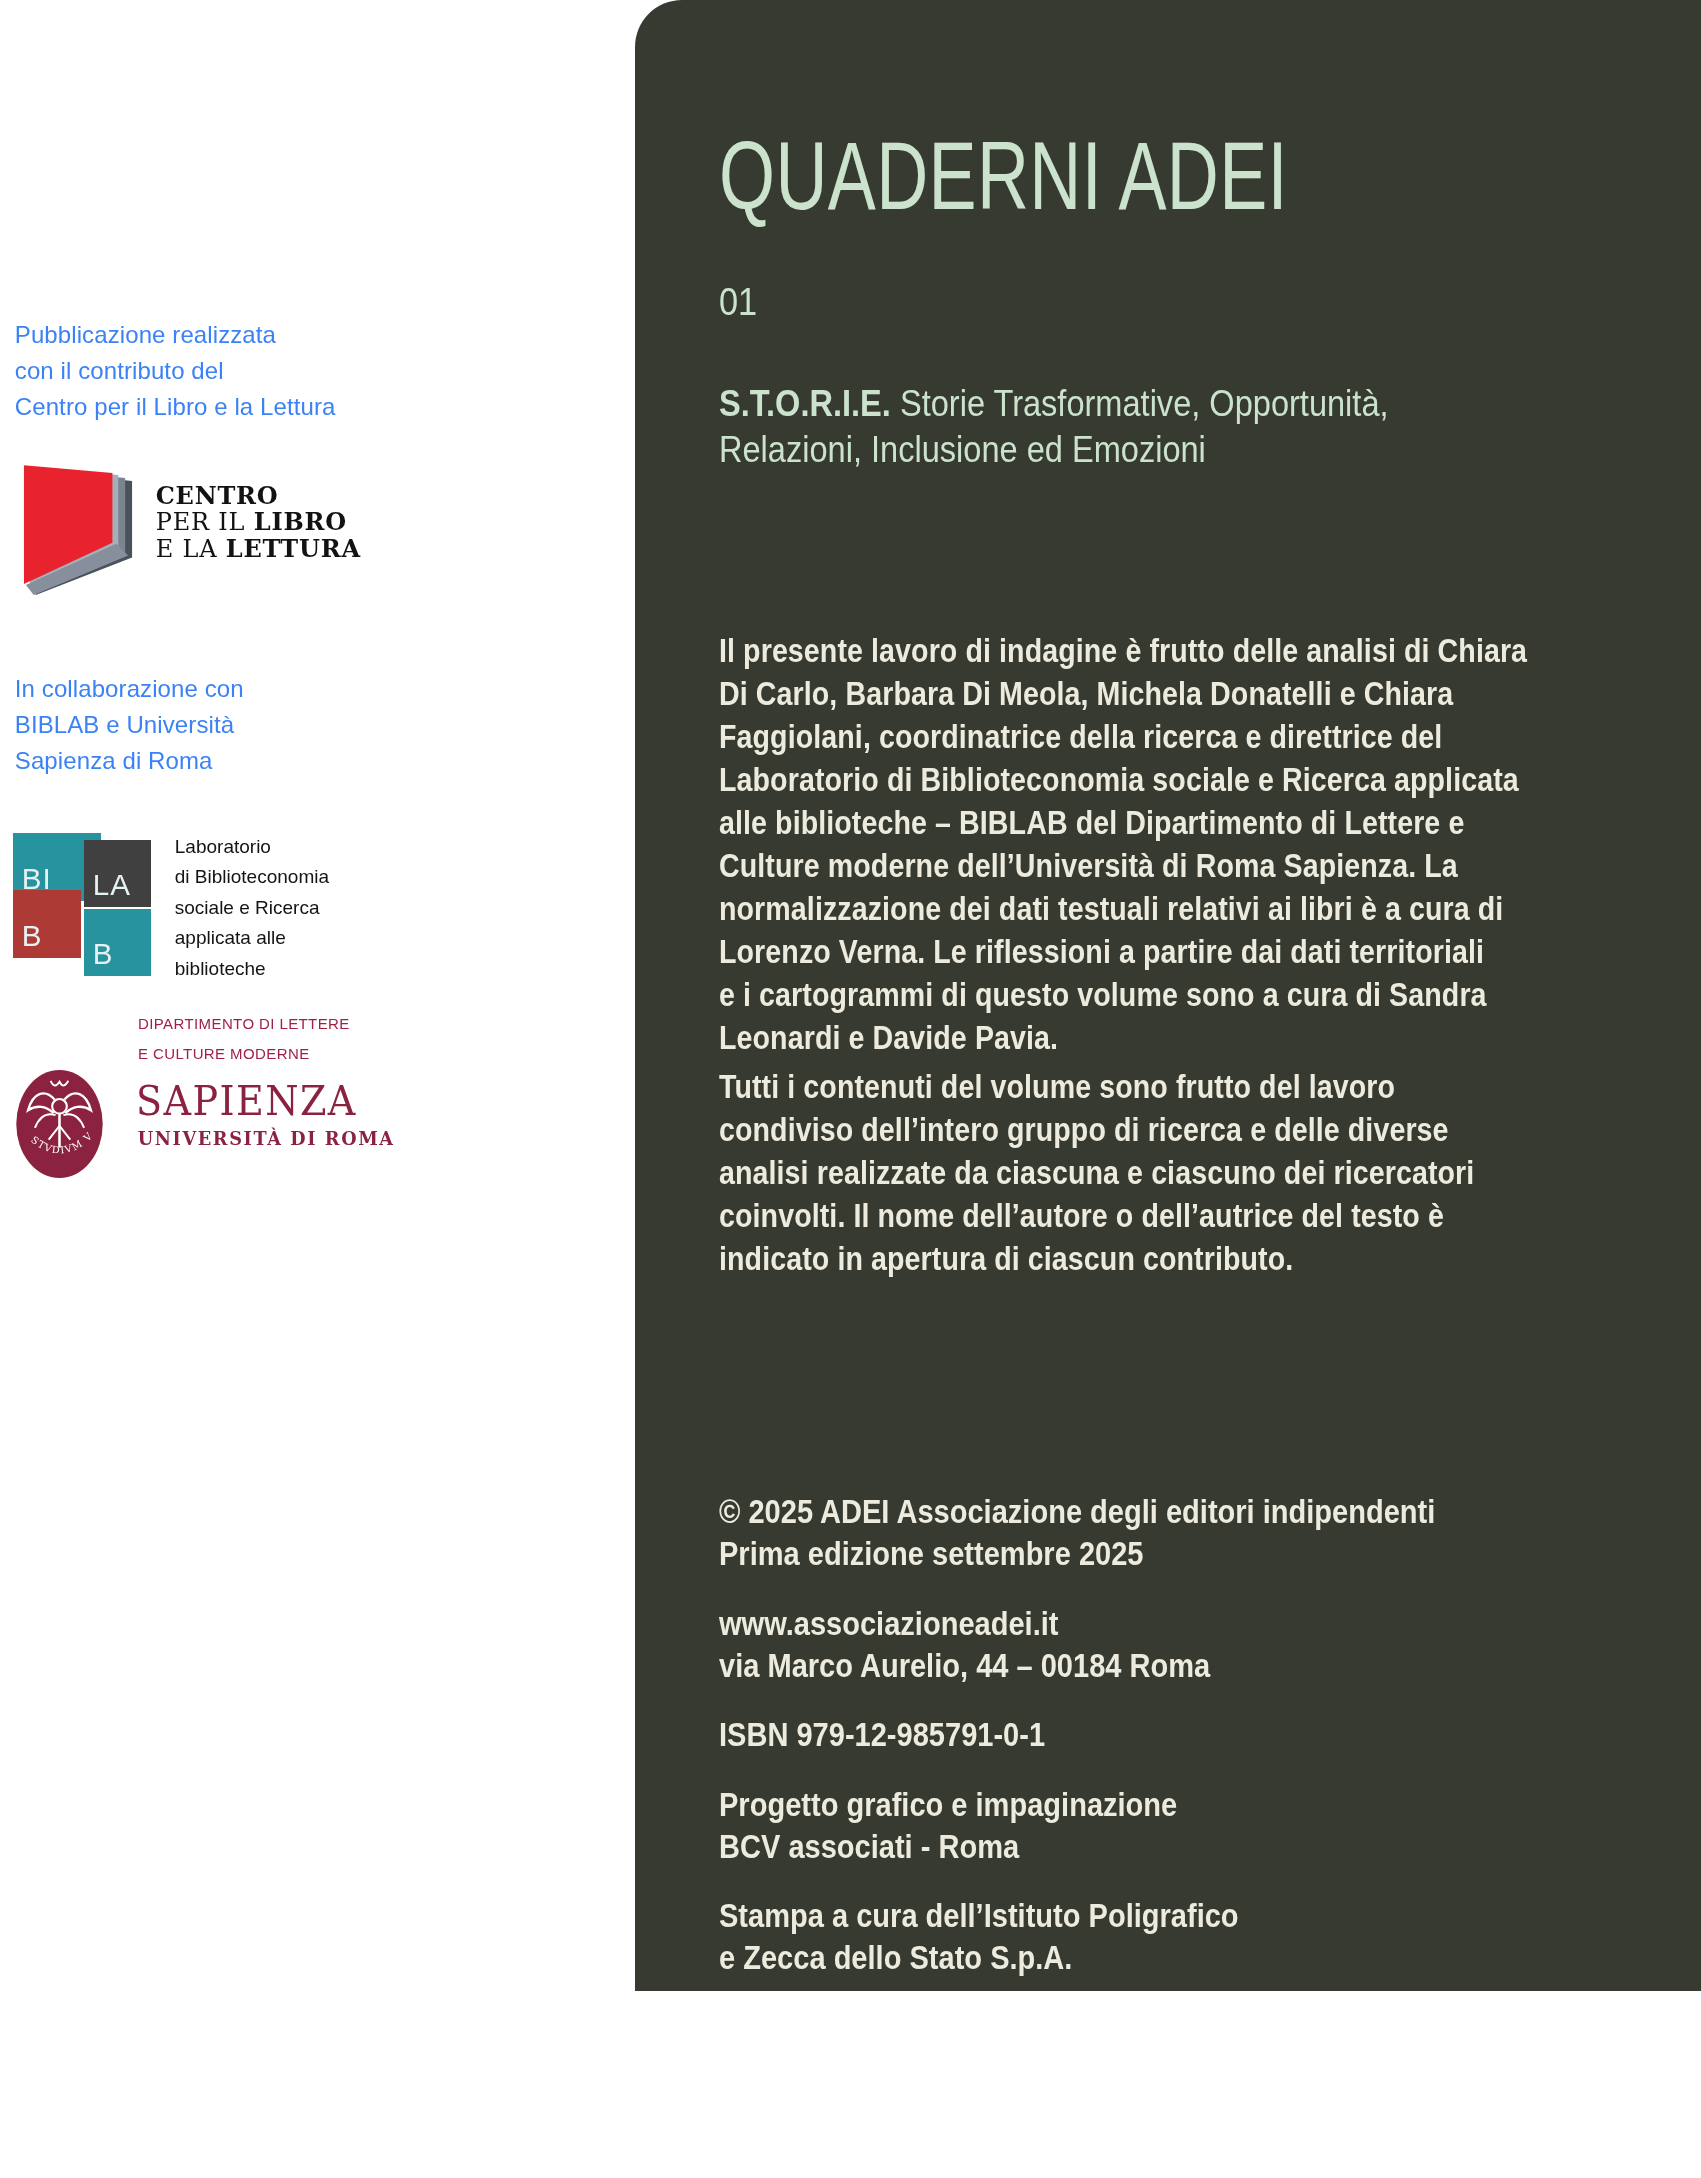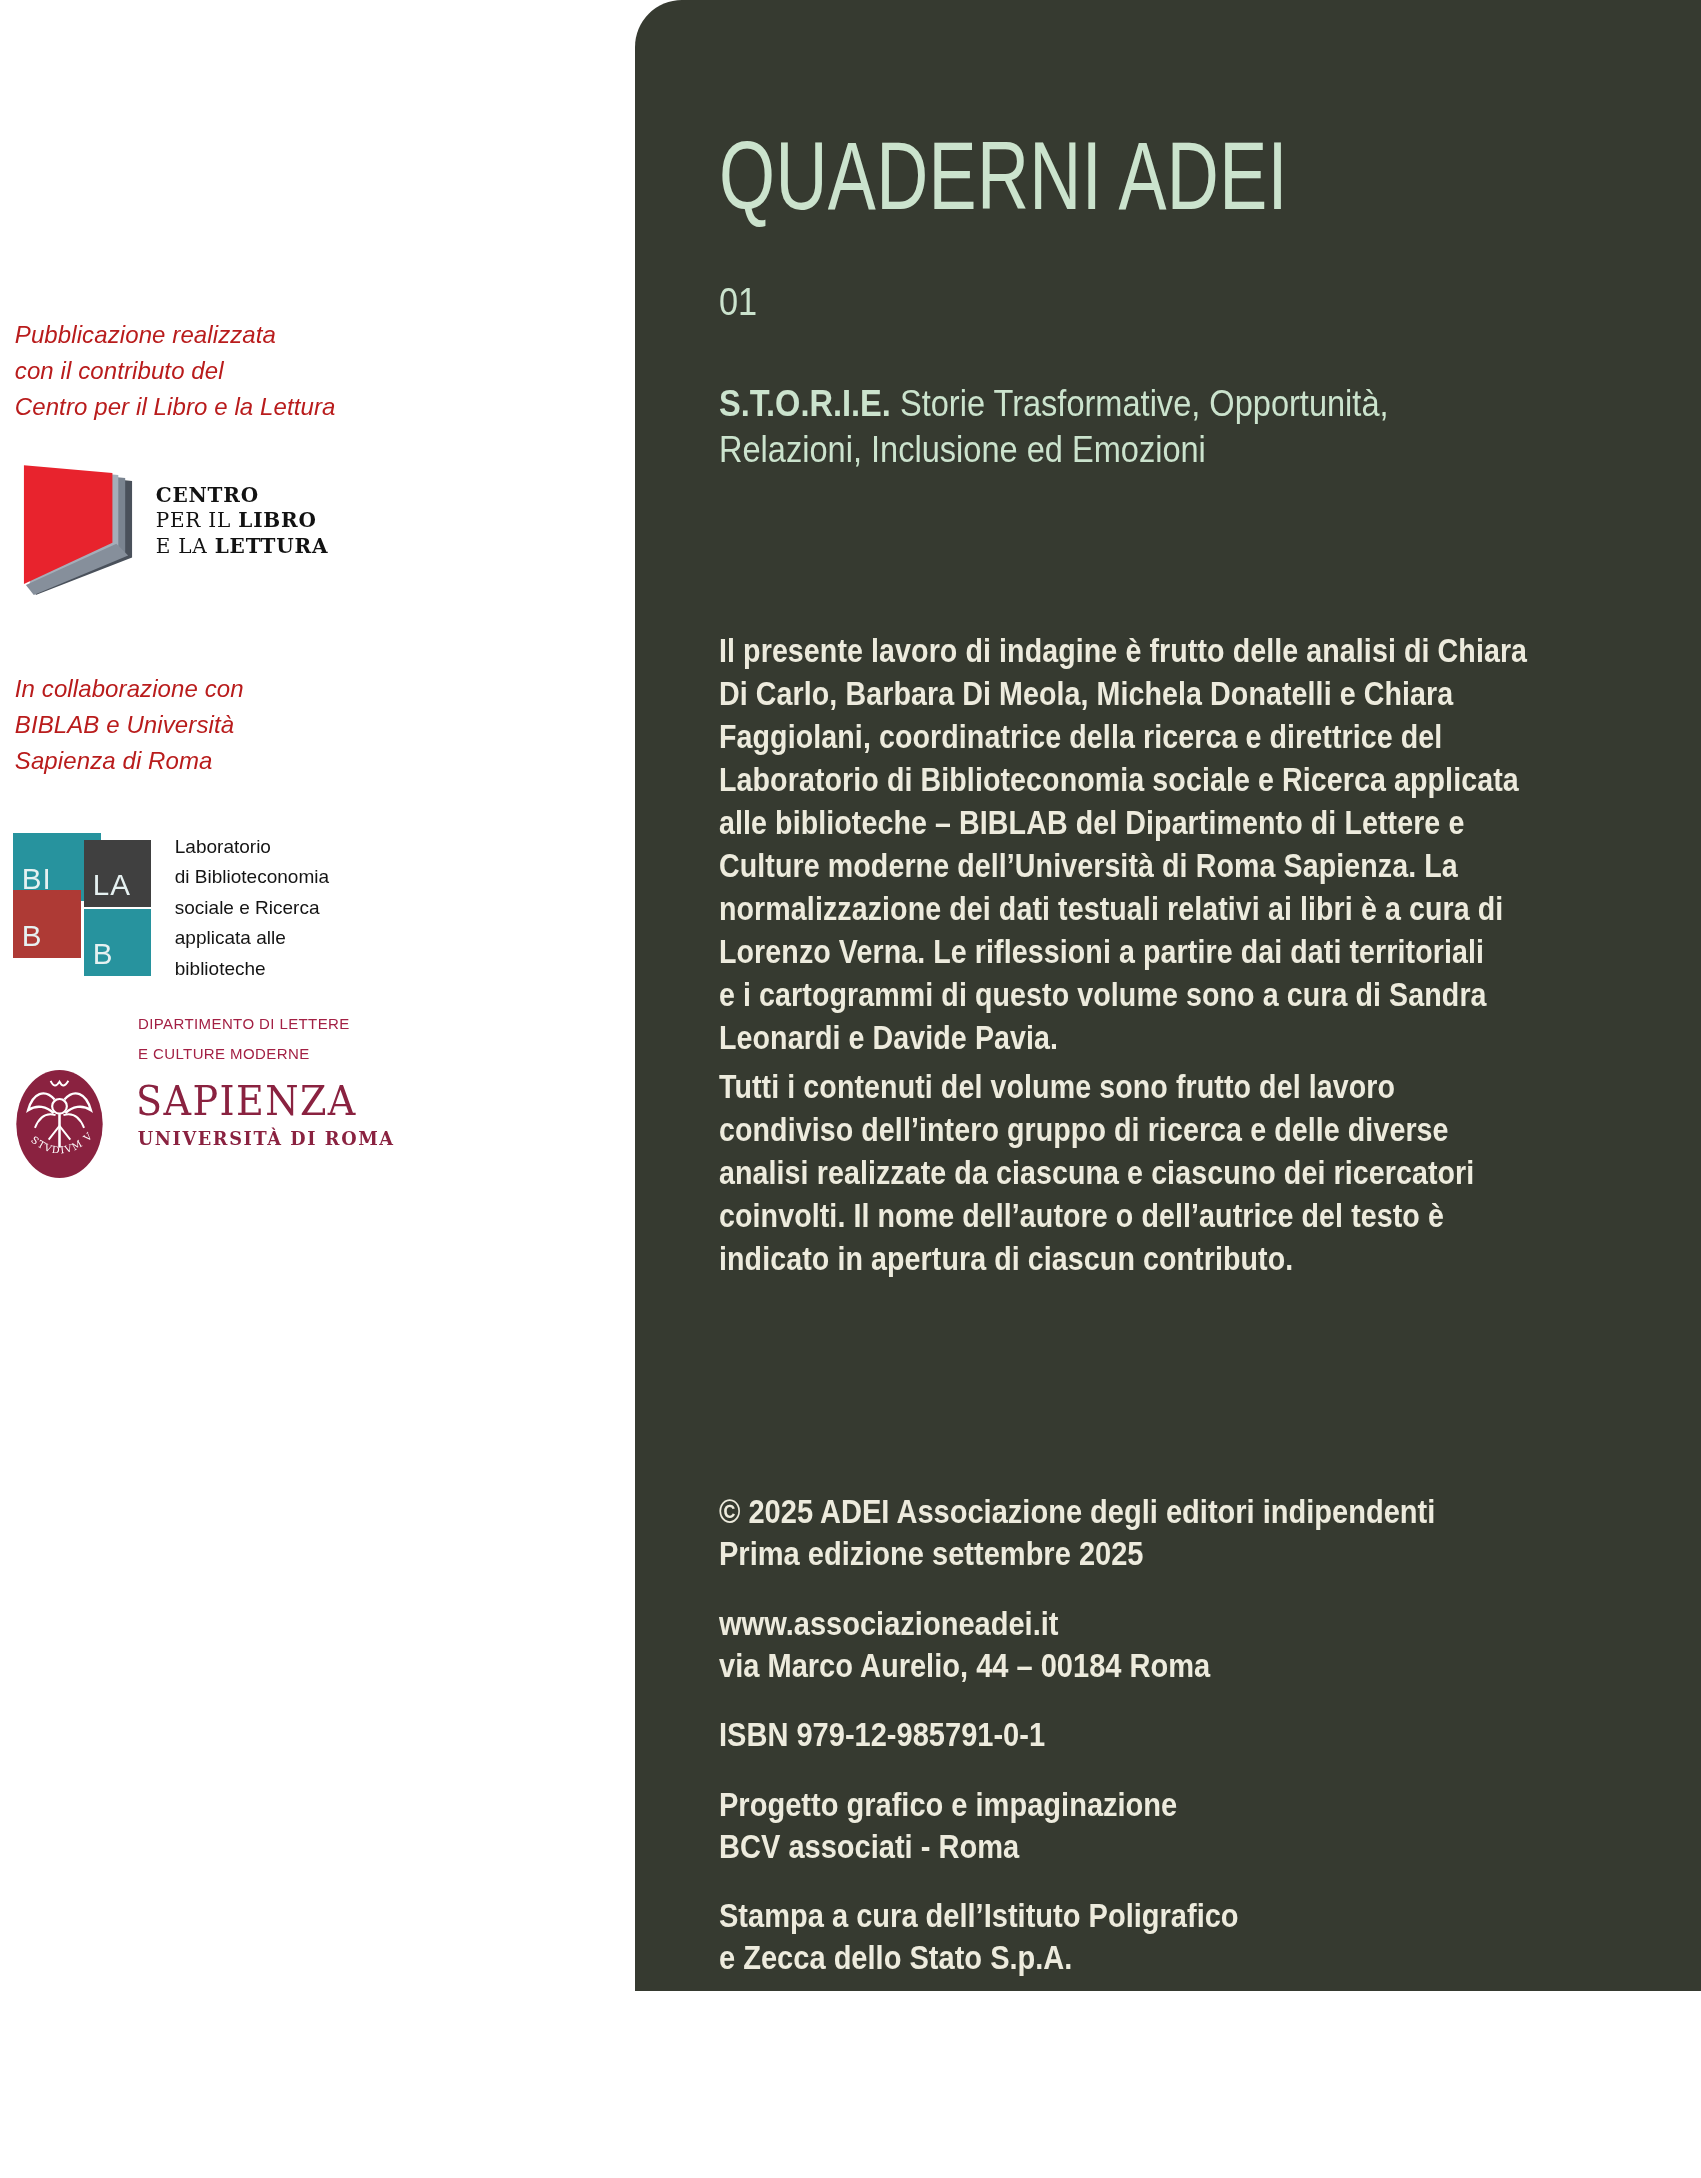--- a/index.html
+++ b/index.html
@@ -5,30 +5,30 @@
   html,body{margin:0;padding:0;}
   body{
     width:1701px;height:2179px;position:relative;background:#ffffff;
     font-family:"Liberation Sans", sans-serif;overflow:hidden;
     -webkit-font-smoothing:antialiased;
   }
   .abs{position:absolute;}
   .preline{white-space:pre-line;}
 
   
-  .left-text{font-size:24px;line-height:36px;color:#b91c1c;letter-spacing:0.1px;font-style:italic;}
+  .left-text{font-size:24px;line-height:36px;color:#3b82f6;letter-spacing:0.1px;}
   .intro{left:14.8px;top:317px;}
   .collab{left:14.8px;top:671px;}
 
   
   .cepell{left:19.7px;top:463px;width:414px;height:138px;}
   .cepell svg{position:absolute;left:0;top:2px;}
   .cepell-text{
     position:absolute;left:136px;top:19.7px;
-    font-family:"DejaVu Serif", serif;font-size:20px;line-height:25.6px;
+    font-family:"DejaVu Serif", serif;font-size:24px;line-height:25.6px;
     color:#121212;letter-spacing:0.8px;white-space:nowrap;
   }
   .cepell-text b{font-weight:bold;}
 
   
   .biblab{left:12.8px;top:821px;width:414px;height:167px;}
   .sq{position:absolute;display:flex;align-items:flex-end;
       font-size:29.6px;color:#e6f1f1;padding:0 0 4.9px 8.9px;box-sizing:border-box;
       letter-spacing:1px;}
   .sq1{left:0;top:12px;width:88px;height:68px;}

